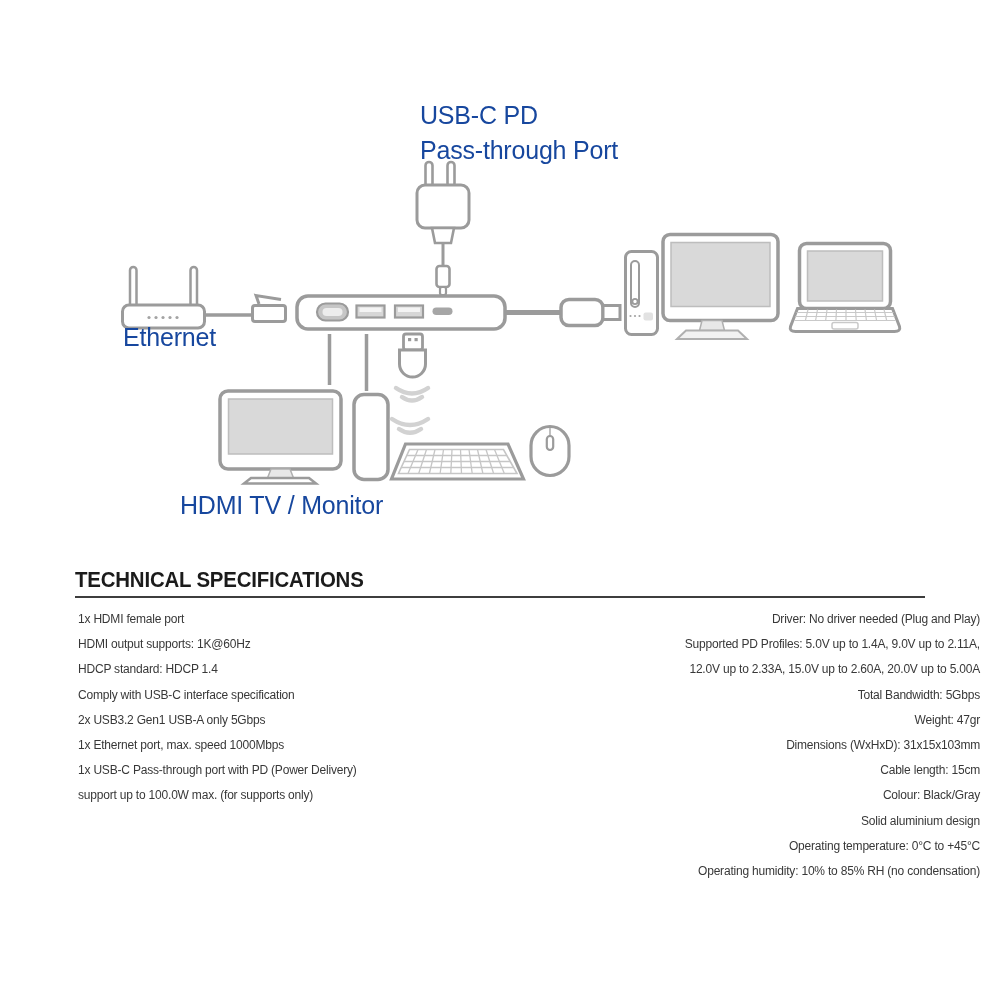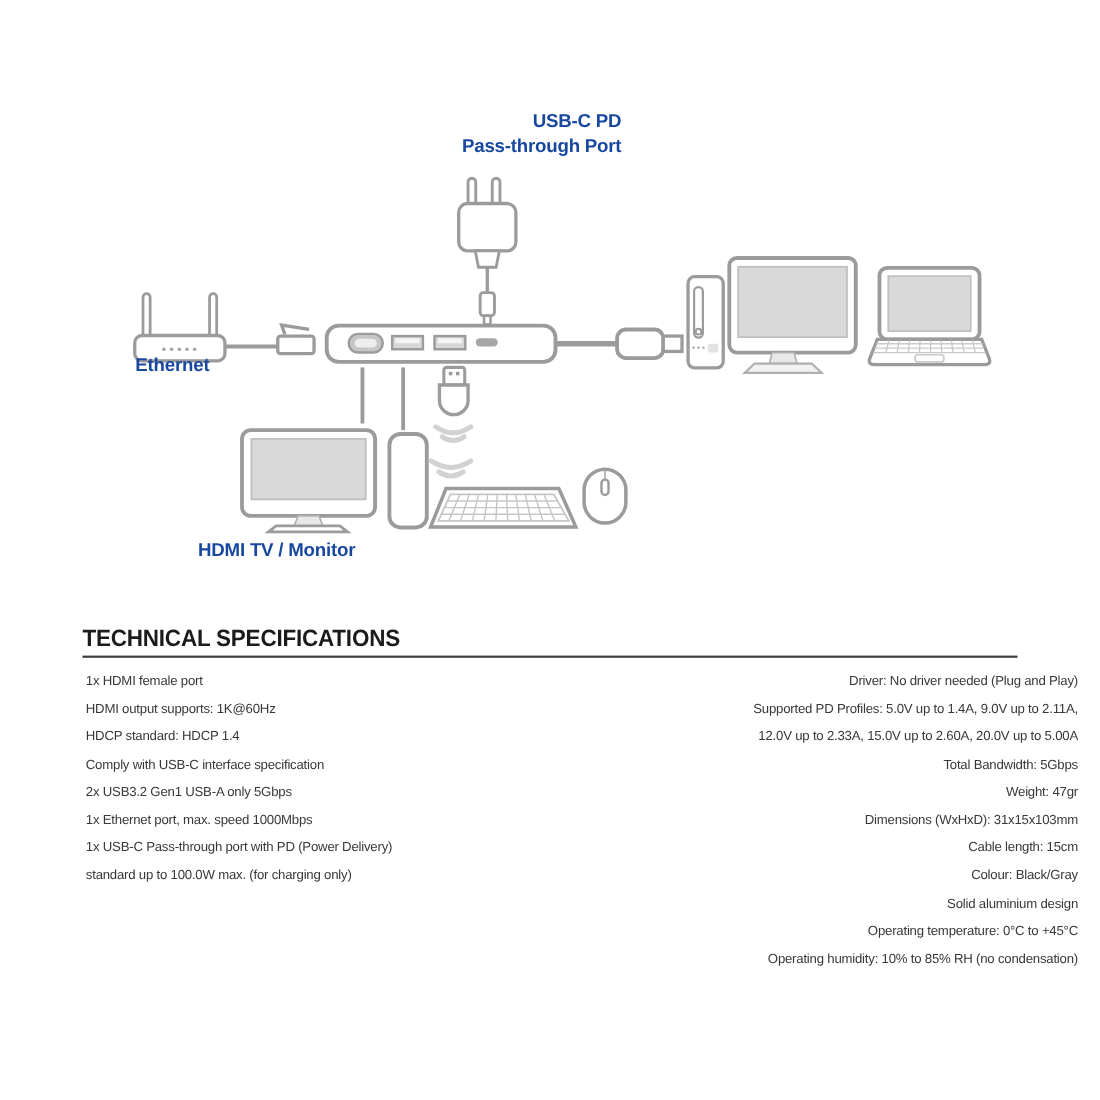--- a/index.html
+++ b/index.html
@@ -7,22 +7,22 @@
     position:relative;width:1000px;height:1000px;background:#ffffff;overflow:hidden;
     font-family:"Liberation Sans", sans-serif;
   }
   
   .diagram-svg{position:absolute;left:0;top:0;}
   .s{stroke:var(--line,#9b9b9b);fill:#ffffff;}
   .nofill{fill:none;}
   .thin{stroke:#c6c6c6;fill:none;}
   .wave{stroke:#d2d2d2;fill:none;stroke-linecap:round;}
   .diagram-label{
-    position:absolute;font-weight:bold;color:var(--accent,#17479e);
-    font-size:17px;line-height:1.38;letter-spacing:-0.2px;white-space:pre-line;text-align:right;
+    position:absolute;font-weight:normal;color:var(--accent,#17479e);
+    font-size:25px;line-height:1.38;letter-spacing:-0.2px;white-space:pre-line;
   }
   
   .specs-heading{
     position:absolute;left:75px;top:568px;font-size:21.5px;font-weight:bold;
     color:#1b1b1b;letter-spacing:-0.2px;transform:scaleX(.95);transform-origin:left;
   }
   .specs-divider{position:absolute;left:75px;top:596px;width:850px;height:2.2px;background:#3d3d3d;}
   .spec-col{position:absolute;top:607px;font-size:12px;color:#383838;letter-spacing:-0.2px;}
   .spec-col .spec-line{height:25.2px;line-height:25.2px;white-space:nowrap;}
   .col-left{left:78px;width:460px;}
@@ -191,21 +191,21 @@
   <div class="specs-divider"></div>
 
   <div class="spec-col col-left">
     <div class="spec-line">1x HDMI female port</div>
     <div class="spec-line">HDMI output supports: 1K@60Hz</div>
     <div class="spec-line">HDCP standard: HDCP 1.4</div>
     <div class="spec-line">Comply with USB-C interface specification</div>
     <div class="spec-line">2x USB3.2 Gen1 USB-A only 5Gbps</div>
     <div class="spec-line">1x Ethernet port, max. speed 1000Mbps</div>
     <div class="spec-line">1x USB-C Pass-through port with PD (Power Delivery)</div>
-    <div class="spec-line">standard up to 100.0W max. (for charging only)</div>
+    <div class="spec-line">support up to 100.0W max. (for supports only)</div>
   </div>
 
   <div class="spec-col col-right">
     <div class="spec-line">Driver: No driver needed (Plug and Play)</div>
     <div class="spec-line">Supported PD Profiles: 5.0V up to 1.4A, 9.0V up to 2.11A,</div>
     <div class="spec-line">12.0V up to 2.33A, 15.0V up to 2.60A, 20.0V up to 5.00A</div>
     <div class="spec-line">Total Bandwidth: 5Gbps</div>
     <div class="spec-line">Weight: 47gr</div>
     <div class="spec-line">Dimensions (WxHxD): 31x15x103mm</div>
     <div class="spec-line">Cable length: 15cm</div>

